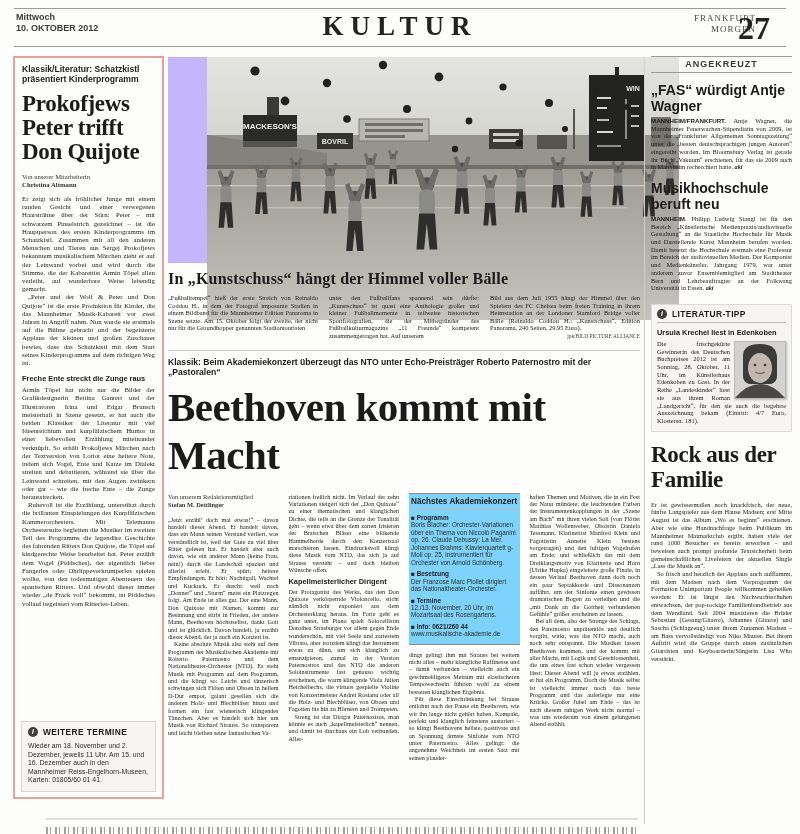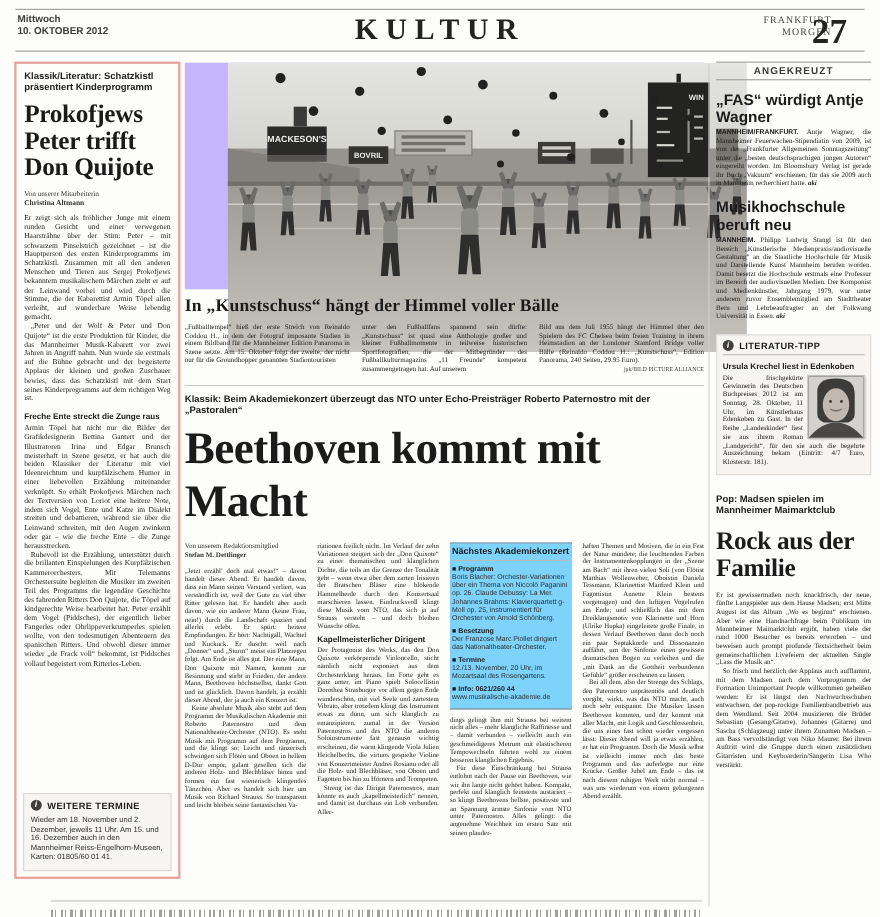--- a/index.html
+++ b/index.html
@@ -290,20 +290,19 @@
           <path d="M0 56 Q12 42 25 42 Q38 42 50 56 Z" fill="#4a4846"></path>
           <path d="M20 30 Q25 33 30 30" stroke="#7d6c64" stroke-width="1.4" fill="none"></path>
           <circle cx="20" cy="23" r="1.3" fill="#3c3834"></circle>
             <circle cx="30" cy="23" r="1.3" fill="#3c3834"></circle>
         </svg>
       </span>
       <span>Die frischgekürte Gewinnerin des Deutschen Buchpreises 2012 ist am Sonntag, 28. Oktober, 11 Uhr, im Künstlerhaus Edenkoben zu Gast. In der Reihe „Landeskinder“ liest sie aus ihrem Roman „Landgericht“, für den sie auch die begehrte Auszeichnung bekam (Eintritt: 4/7 Euro, Klosterstr. 181).</span>
     </div>
   </div>
 
-  <div class="madsen-kicker">Pop: Madsen spielen im Mannheimer Maimarktclub</div>
   <div class="madsen-hl">Rock aus der Familie</div>
   <p class="madsen-body">Er ist gewissermaßen noch knackfrisch, der neue, fünfte Langspieler aus dem Hause Madsen; erst Mitte August ist das Album „Wo es beginnt“ erschienen. Aber wie eine Handnachfrage beim Publikum im Mannheimer Maimarktclub ergibt, haben viele der rund 1000 Besucher es bereits erworben – und beweisen auch prompt profunde Textsicherheit beim gemeinschaftlichen Livefeiern der aktuellen Single „Lass die Musik an“.</p>
   <p class="madsen-body cont">So frisch und herzlich der Applaus auch aufflammt, mit dem Madsen nach dem Vorprogramm der Formation Unimportant People willkommen geheißen werden: Er ist längst den Nachwuchsschuhen entwachsen, der pop-rockige Familienbandbetrieb aus dem Wendland. Seit 2004 musizieren die Brüder Sebastian (Gesang/Gitarre), Johannes (Gitarre) und Sascha (Schlagzeug) unter ihrem Zunamen Madsen – am Bass vervollständigt von Niko Maurer. Bei ihrem Auftritt wird die Gruppe durch einen zusätzlichen Gitarristen und Keyboarderin/Sängerin Lisa Who verstärkt.</p>
 </div>
 
 <div class="bottom-rule"></div>
 <div class="cutoff-strip"></div>
 
 </body></html>

